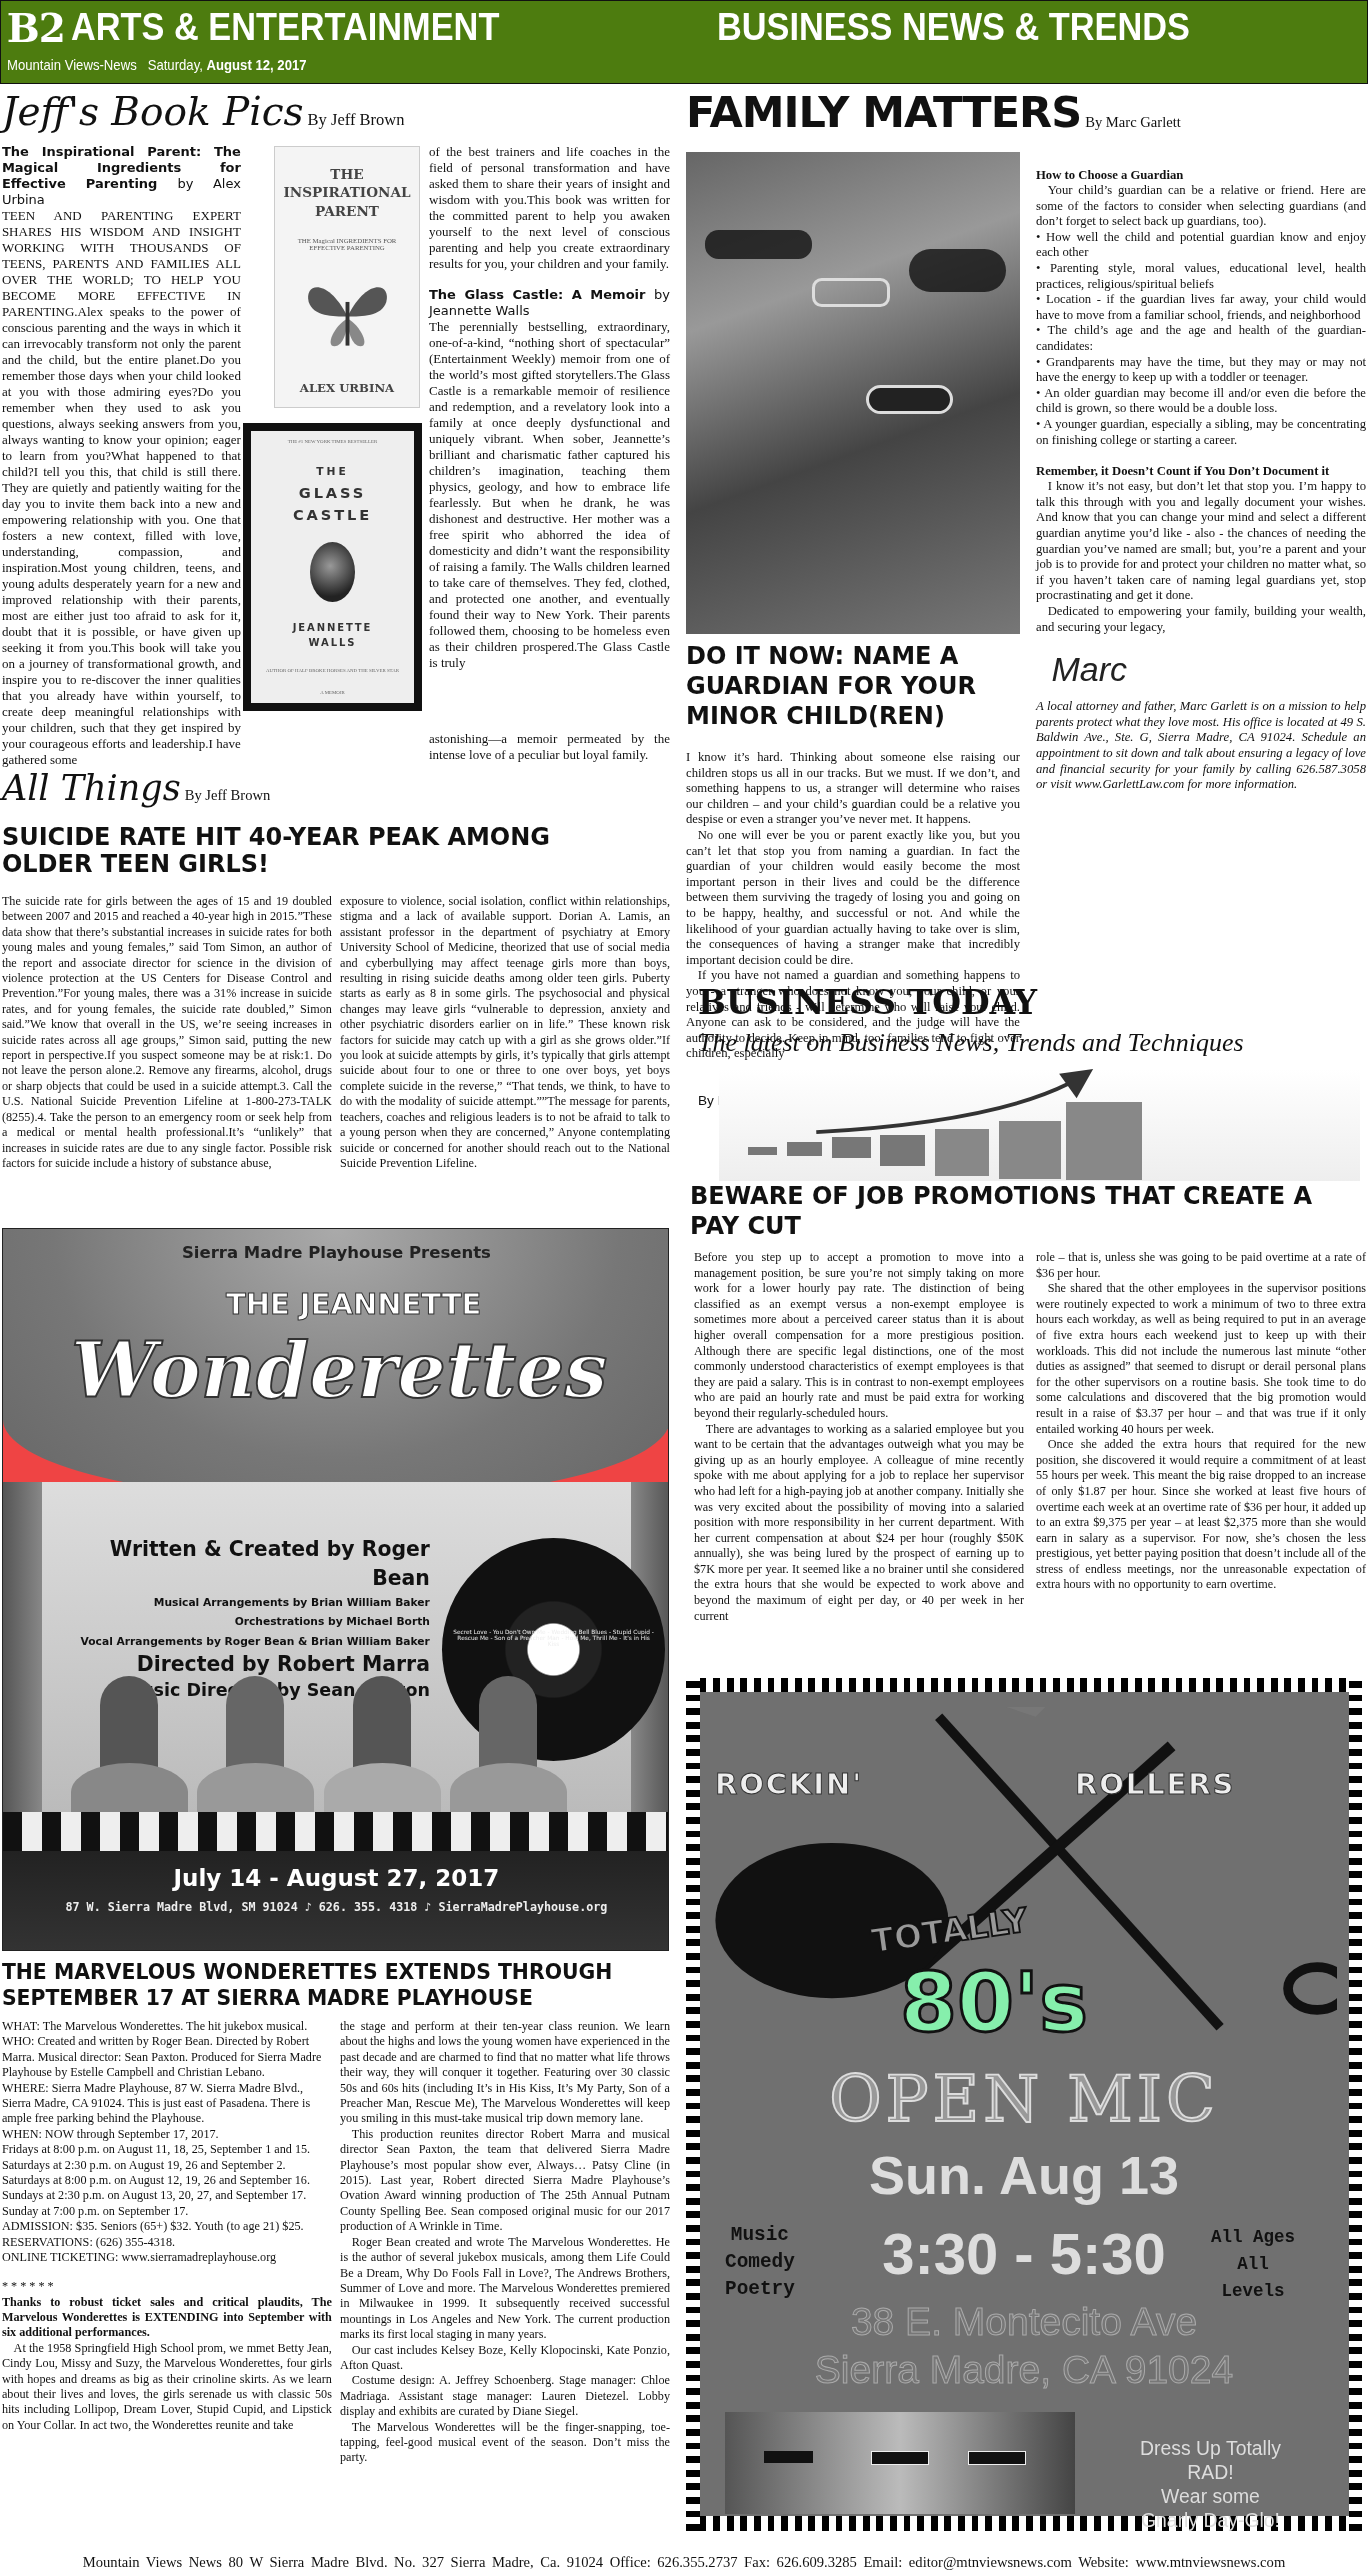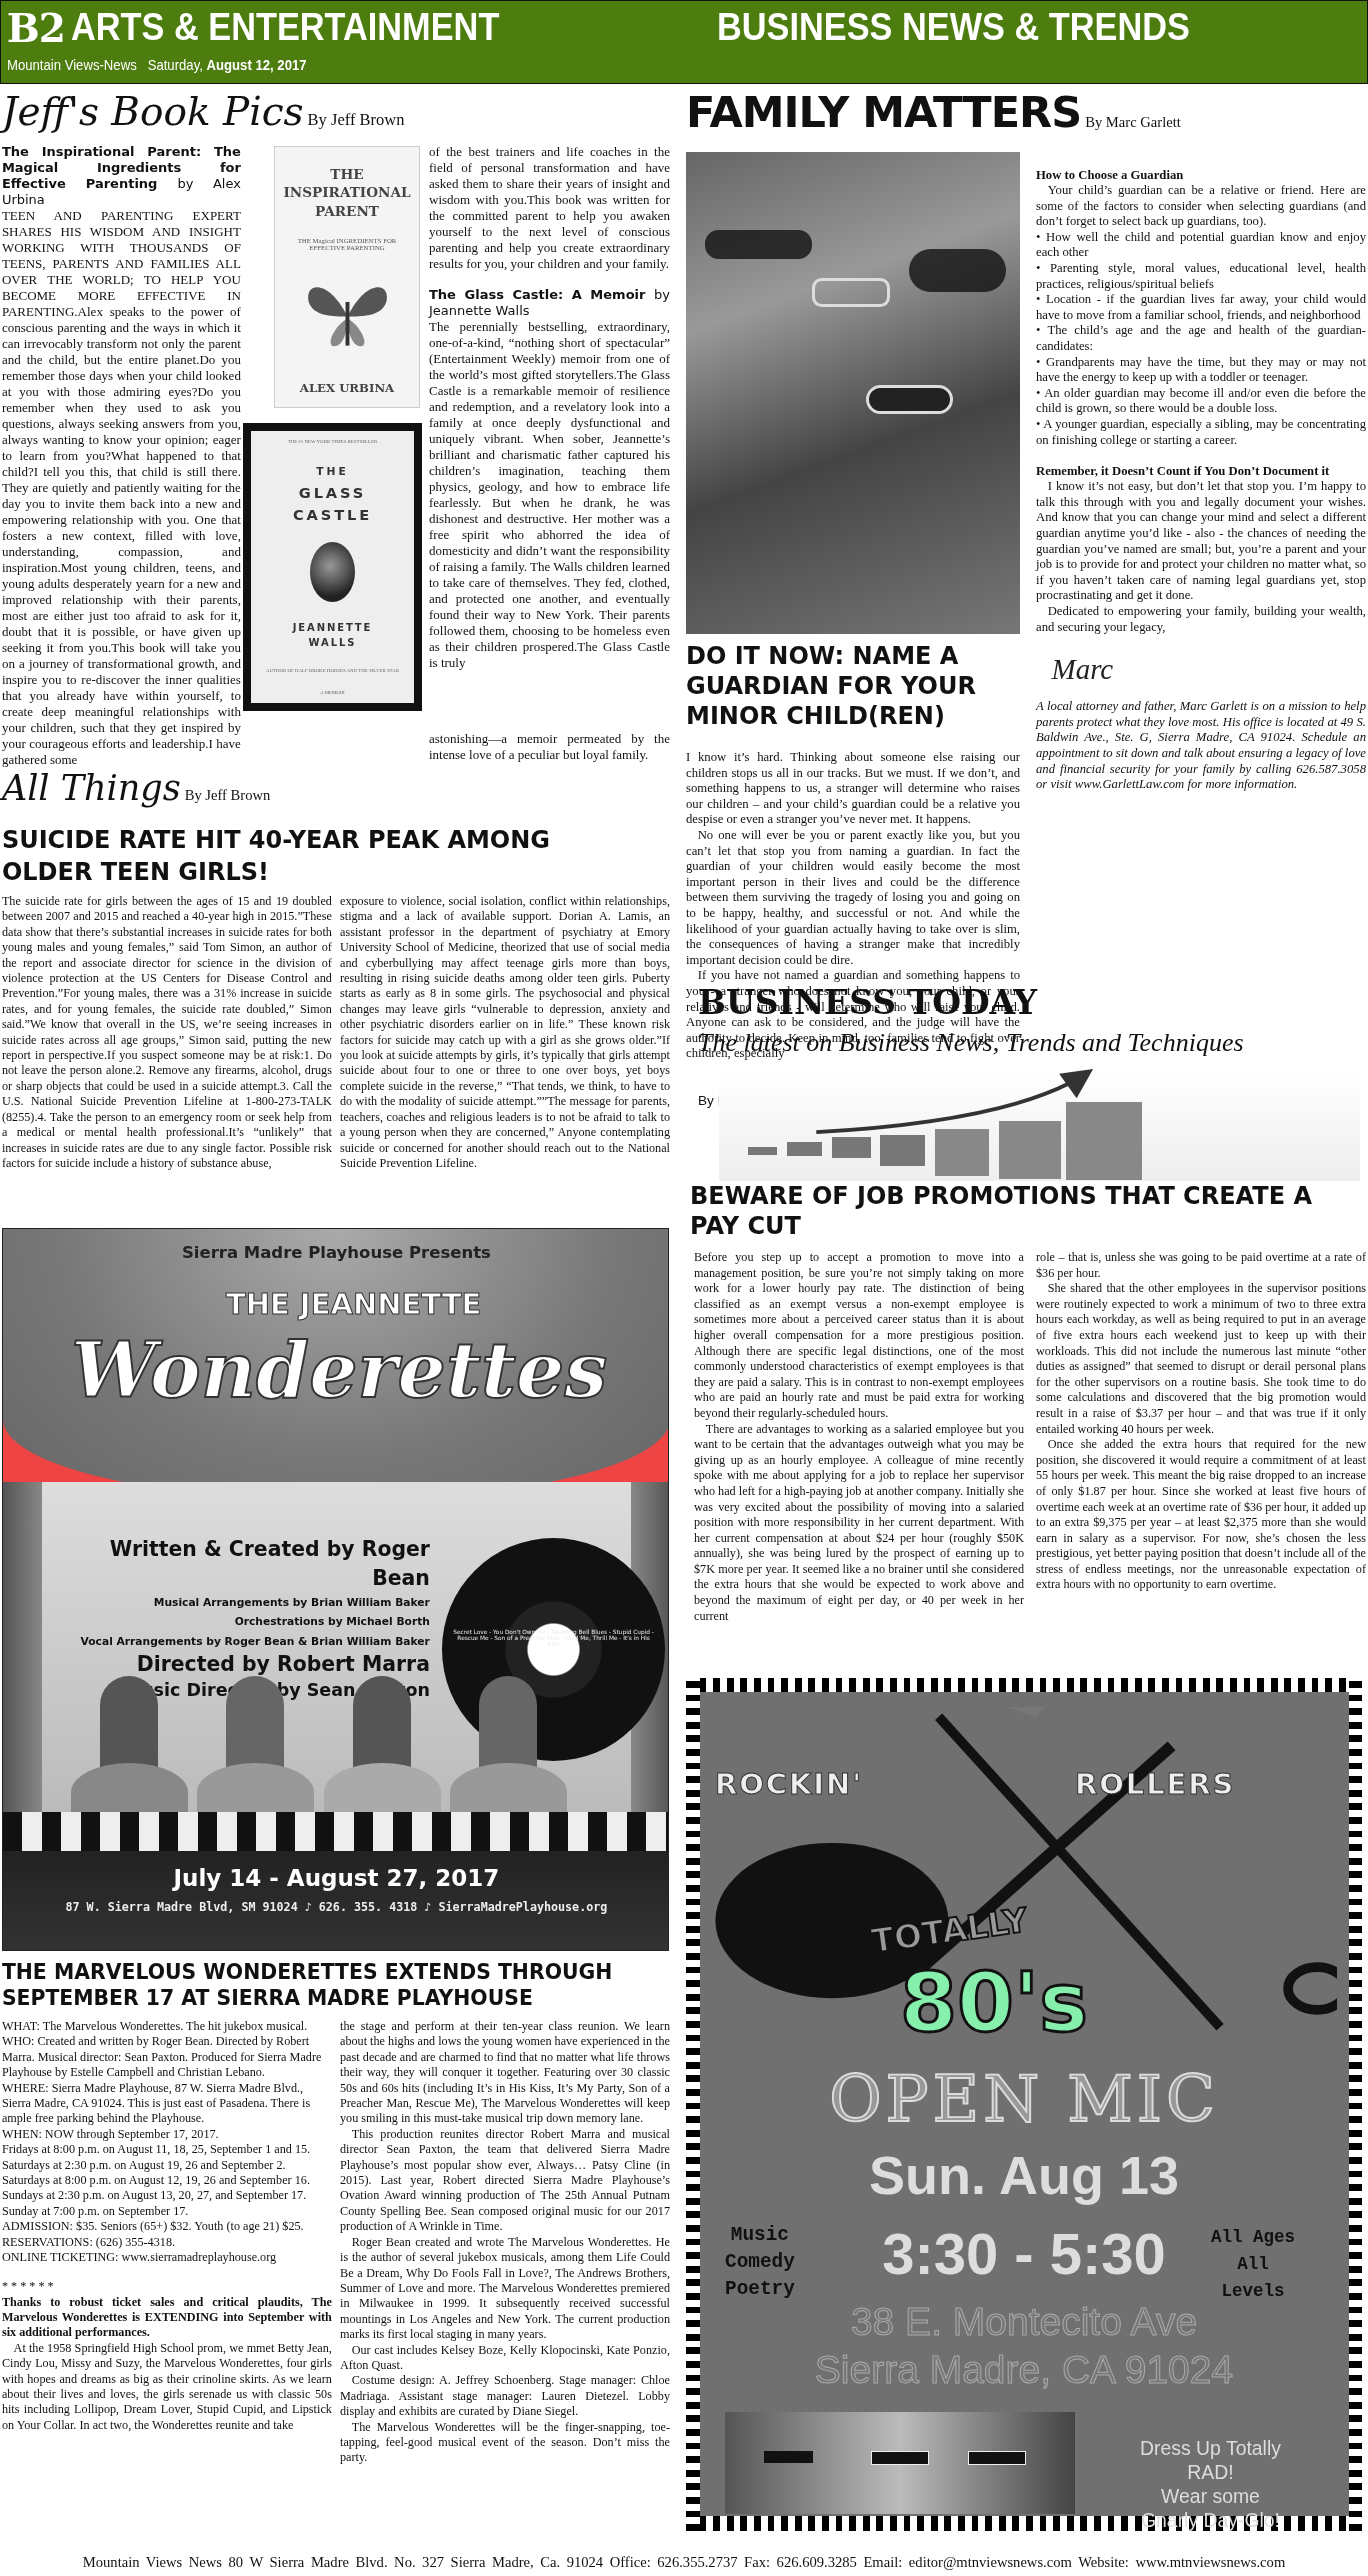--- a/index.html
+++ b/index.html
@@ -101,21 +101,21 @@
   <p class="noind">The perennially bestselling, extraordinary, one-of-a-kind, “nothing short of spectacular” (Entertainment Weekly) memoir from one of the world’s most gifted storytellers.The Glass Castle is a remarkable memoir of resilience and redemption, and a revelatory look into a family at once deeply dysfunctional and uniquely vibrant. When sober, Jeannette’s brilliant and charismatic father captured his children’s imagination, teaching them physics, geology, and how to embrace life fearlessly. But when he drank, he was dishonest and destructive. Her mother was a free spirit who abhorred the idea of domesticity and didn’t want the responsibility of raising a family. The Walls children learned to take care of themselves. They fed, clothed, and protected one another, and eventually found their way to New York. Their parents followed them, choosing to be homeless even as their children prospered.The Glass Castle is truly</p>
 </div>
 <div class="abs body-text" style="left:429px;top:731px;width:241px;">
   <p class="noind">astonishing—a memoir permeated by the intense love of a peculiar but loyal family.</p>
 </div>
 
 <div class="abs" style="left:1.9px;top:768px;width:670px;">
   <span class="script-title" style="font-size:35px;">All Things</span>
   <span class="byline" style="font-size:14.6px;">By Jeff Brown</span>
 </div>
-<div class="abs sans-head" style="left:1.9px;top:824px;width:583px;font-size:24px;line-height:32px;">SUICIDE RATE HIT 40-YEAR PEAK AMONG OLDER TEEN GIRLS!</div>
+<div class="abs sans-head" style="left:1.9px;top:824px;width:583px;font-size:24px;line-height:27px;">SUICIDE RATE HIT 40-YEAR PEAK AMONG OLDER TEEN GIRLS!</div>
 <div class="abs body-text" style="left:1.9px;top:894px;width:330px;font-size:12.2px;line-height:15.4px;">
   <p class="noind">The suicide rate for girls between the ages of 15 and 19 doubled between 2007 and 2015 and reached a 40-year high in 2015.”These data show that there’s substantial increases in suicide rates for both young males and young females,” said Tom Simon, an author of the report and associate director for science in the division of violence protection at the US Centers for Disease Control and Prevention.”For young males, there was a 31% increase in suicide rates, and for young females, the suicide rate doubled,” Simon said.”We know that overall in the US, we’re seeing increases in suicide rates across all age groups,” Simon said, putting the new report in perspective.If you suspect someone may be at risk:1. Do not leave the person alone.2. Remove any firearms, alcohol, drugs or sharp objects that could be used in a suicide attempt.3. Call the U.S. National Suicide Prevention Lifeline at 1-800-273-TALK (8255).4. Take the person to an emergency room or seek help from a medical or mental health professional.It’s “unlikely” that increases in suicide rates are due to any single factor. Possible risk factors for suicide include a history of substance abuse,</p>
 </div>
 <div class="abs body-text" style="left:340px;top:894px;width:330px;font-size:12.2px;line-height:15.4px;">
   <p class="noind">exposure to violence, social isolation, conflict within relationships, stigma and a lack of available support. Dorian A. Lamis, an assistant professor in the department of psychiatry at Emory University School of Medicine, theorized that use of social media and cyberbullying may affect teenage girls more than boys, resulting in rising suicide deaths among older teen girls. Puberty starts as early as 8 in some girls. The psychosocial and physical changes may leave girls “vulnerable to depression, anxiety and other psychiatric disorders earlier on in life.” These known risk factors for suicide may catch up with a girl as she grows older.”If you look at suicide attempts by girls, it’s typically that girls attempt suicide about four to one or three to one over boys, yet boys complete suicide in the reverse,” “That tends, we think, to have to do with the modality of suicide attempt.””The message for parents, teachers, coaches and religious leaders is to not be afraid to talk to a young person when they are concerned,” Anyone contemplating suicide or concerned for another should reach out to the National Suicide Prevention Lifeline.</p>
 </div>
 
 <div class="abs poster" style="left:1.9px;top:1228px;width:667px;height:723px;">
   <div class="abs" style="left:0;top:0;width:667px;height:272px;background:radial-gradient(ellipse at 50% 0%, #aaa 0%, #777 60%, #666 100%);border-radius:0 0 50% 50% / 0 0 30% 30%;"></div>
   <div class="abs" style="left:0;top:253px;width:39px;height:330px;background:linear-gradient(90deg,#555,#888);"></div>
@@ -202,21 +202,21 @@
   <p class="noind">• <span>How well the child and potential guardian know and enjoy each other</span></p>
   <p class="noind">• <span>Parenting style, moral values, educational level, health practices, religious/spiritual beliefs</span></p>
   <p class="noind">• <span>Location - if the guardian lives far away, your child would have to move from a familiar school, friends, and neighborhood</span></p>
   <p class="noind">• <span>The child’s age and the age and health of the guardian-candidates:</span></p>
   <p class="noind">• <span>Grandparents may have the time, but they may or may not have the energy to keep up with a toddler or teenager.</span></p>
   <p class="noind">• <span>An older guardian may become ill and/or even die before the child is grown, so there would be a double loss.</span></p>
   <p class="noind">• <span>A younger guardian, especially a sibling, may be concentrating on finishing college or starting a career.</span></p>
   <div style="font-weight:bold;margin-top:15.5px;">Remember, it Doesn’t Count if You Don’t Document it</div>
   <p>I know it’s not easy, but don’t let that stop you. I’m happy to talk this through with you and legally document your wishes. And know that you can change your mind and select a different guardian anytime you’d like - also - the chances of needing the guardian you’ve named are small; but, you’re a parent and your job is to provide for and protect your children no matter what, so if you haven’t taken care of naming legal guardians yet, stop procrastinating and get it done.</p>
   <p>Dedicated to empowering your family, building your wealth, and securing your legacy,</p>
-  <div style="margin:27px 0 21.4px 15.5px;font-family:Liberation Serif, serif;font-style:italic;font-size:29px;color:#222;">Marc</div>
+  <div style="margin:27px 0 21.4px 15.5px;font-family:Liberation Sans, sans-serif;font-style:italic;font-size:34px;color:#222;">Marc</div>
   <p class="noind" style="font-style:italic;">A local attorney and father, Marc Garlett is on a mission to help parents protect what they love most.  His office is located at 49 S. Baldwin Ave., Ste. G, Sierra Madre, CA 91024.  Schedule an appointment to sit down and talk about ensuring a legacy of love and financial security for your family by calling 626.587.3058 or visit www.GarlettLaw.com for more information.</p>
 </div>
 
 <div class="abs" style="left:698px;top:983px;font-family:'DejaVu Serif',serif;font-weight:bold;font-size:33px;color:#111;">BUSINESS TODAY</div>
 <div class="abs" style="left:698px;top:1028px;font-family:'Liberation Serif',serif;font-style:italic;font-size:26px;color:#111;">The latest on Business News, Trends and Techniques</div>
 <div class="abs" style="left:698px;top:1093px;font-family:'Liberation Sans',sans-serif;font-size:13.6px;color:#111;">By La Quetta M. Shamblee,     MBA</div>
 <div class="abs" style="left:719px;top:1069px;width:641px;height:112px;background:linear-gradient(180deg,#fff,#eee);">
   <div class="abs" style="left:29px;top:78px;width:29px;height:7.8px;background:#777;"></div>
   <div class="abs" style="left:68px;top:73px;width:35px;height:13.6px;background:#777;"></div>
   <div class="abs" style="left:113px;top:68px;width:39px;height:21.4px;background:#777;"></div>

